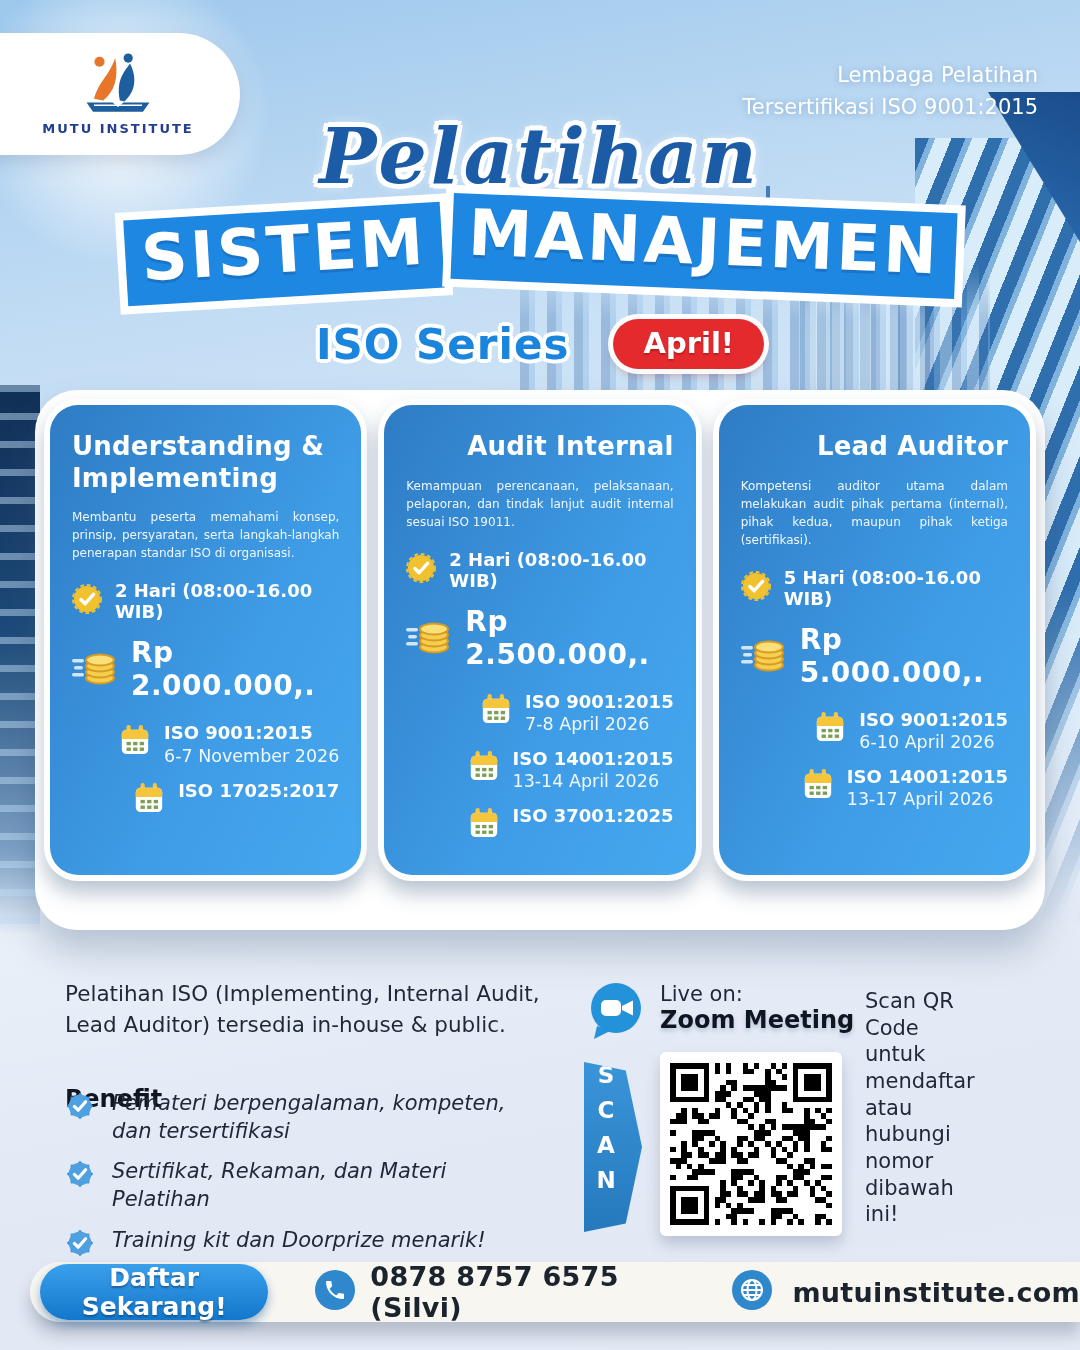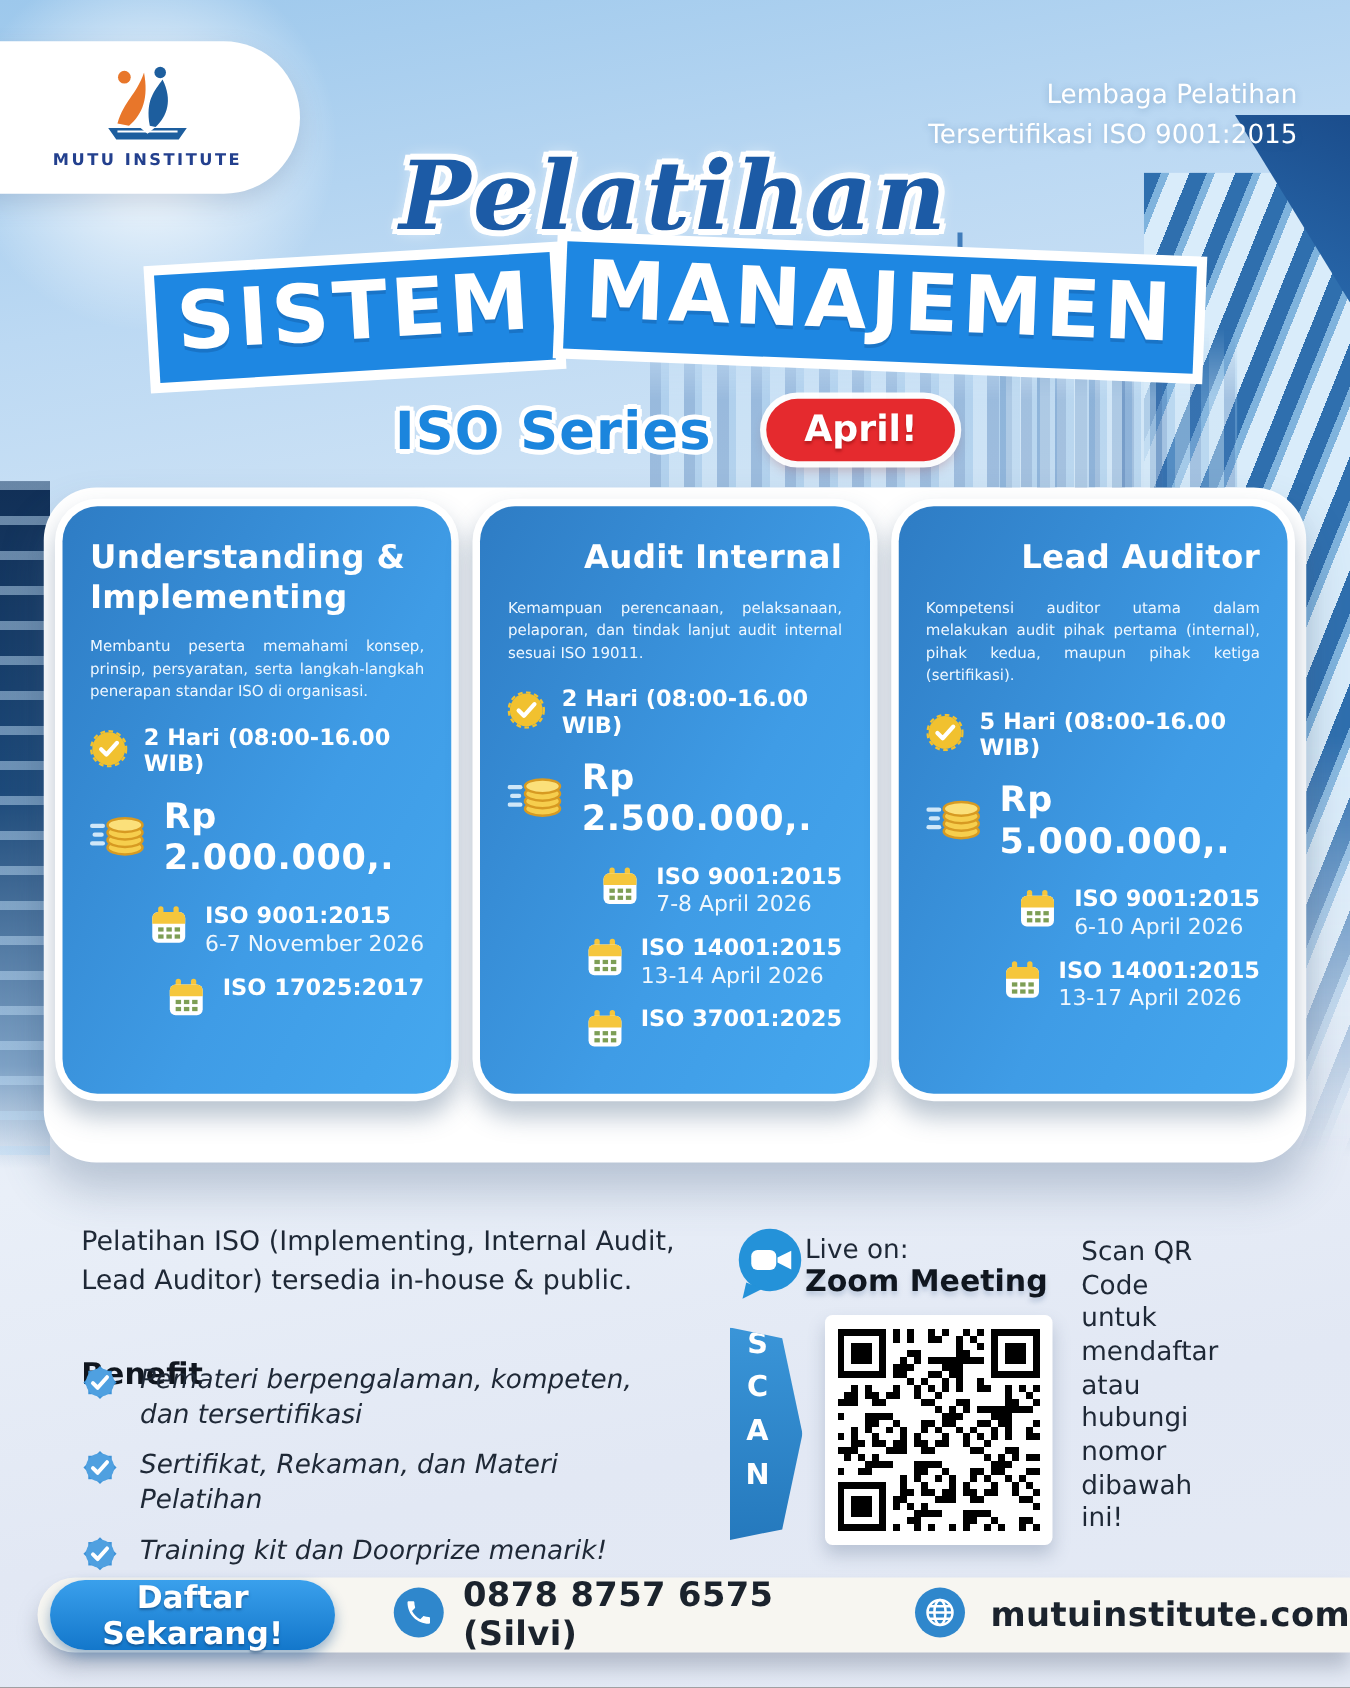--- a/index.html
+++ b/index.html
@@ -78,21 +78,21 @@
 
   
   .intro { position:absolute; z-index:5; left:65px; top:978px; width:490px;
     font-size:21.5px; line-height:1.45; color:#1e2836; }
   .benefit-title { position:absolute; z-index:5; left:65px; top:1052px; font-size:24px; font-weight:800; color:#10161f;margin-top:33px; }
   .benefit-list { position:absolute; z-index:5; left:65px; top:1090px; width:470px; }
   .benefit-item { display:flex; gap:17px; margin-bottom:13px; align-items:flex-start;font-style:italic; }
   .benefit-item .txt { font-size:21px; line-height:1.32; color:#1e2836; }
   .benefit-item svg { margin-top:1px; flex:0 0 auto; }
 
-  .live-row { position:absolute; z-index:5; left:588px; top:982px; display:flex; gap:0; align-items:center; }
+  .live-row { position:absolute; z-index:5; left:588px; top:982px; display:flex; gap:16px; }
   .live-label { font-size:21px; color:#1e2836; }
   .live-platform { font-size:24px; font-weight:800; color:#10161f; text-shadow:0 3px 4px rgba(100,130,170,.35); }
 
   .scan-flag { position:absolute; z-index:5; left:584px; top:1062px; width:58px; height:170px;
     background:linear-gradient(180deg,#3a95d8,#2579bd);
     clip-path:polygon(0 0,72% 5%,100% 50%,72% 95%,0 100%); }
   .scan-text { position:absolute; left:9px; top:0; bottom:0; display:flex; align-items:center;
     writing-mode:vertical-lr; text-orientation:upright; color:#fff; font-weight:800; font-size:23px; letter-spacing:9px; }
   .qr-box { position:absolute; z-index:5; left:660px; top:1052px; width:182px; height:184px;
     background:#fff; border-radius:6px; padding:10px; box-shadow:0 8px 14px rgba(90,110,140,.30); }

